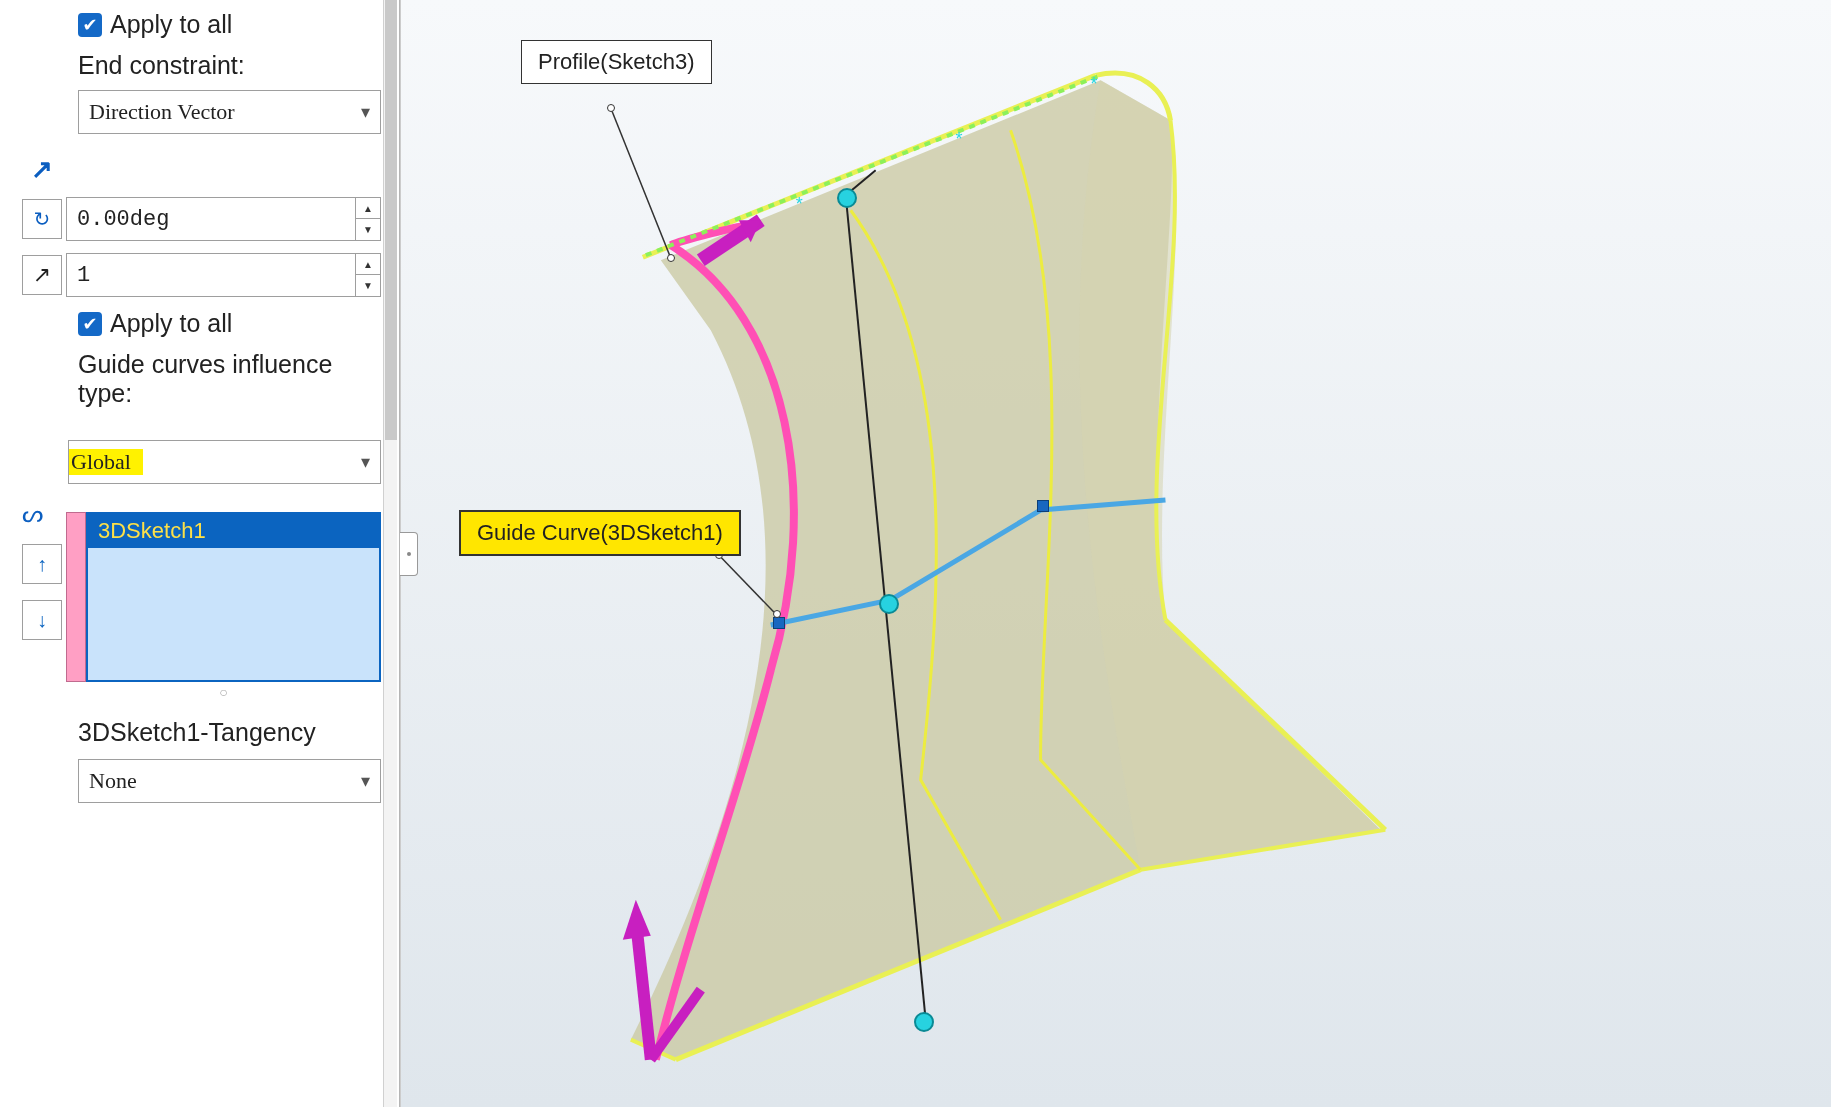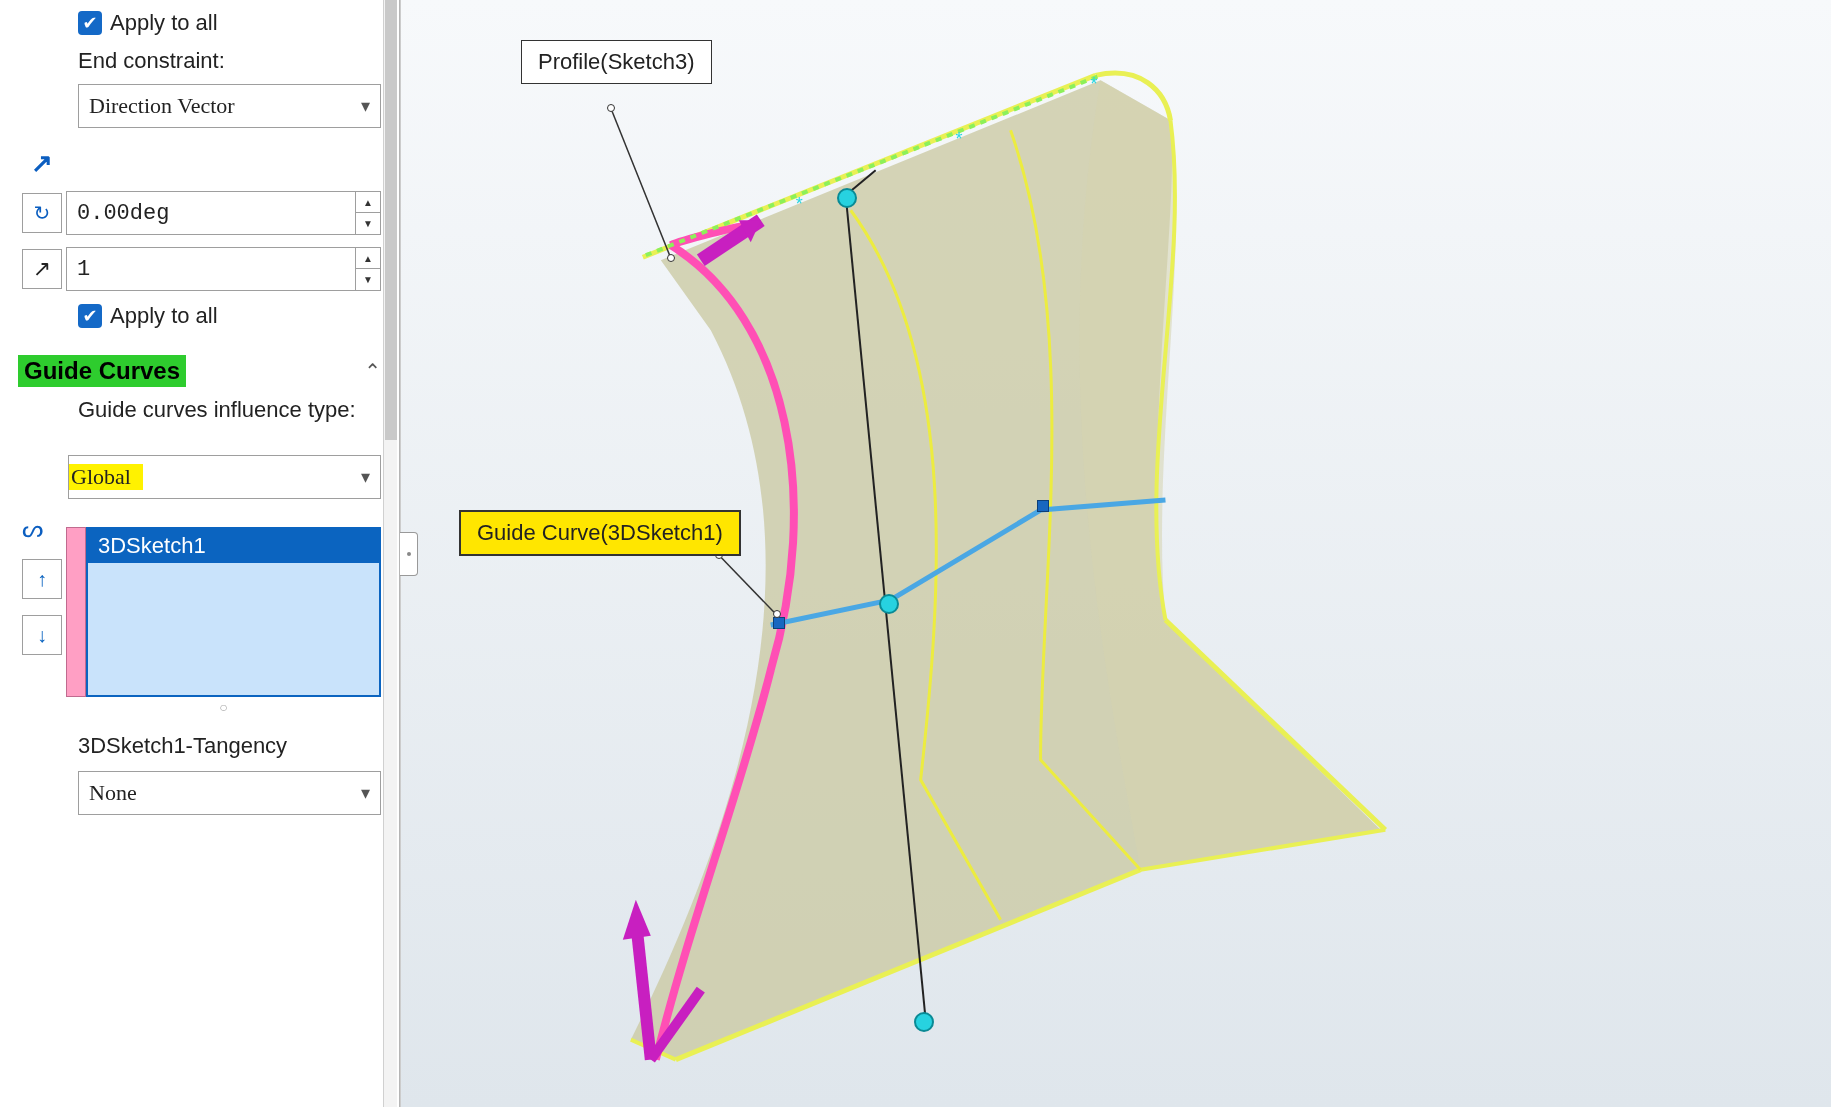--- a/index.html
+++ b/index.html
@@ -50,21 +50,21 @@
     width: 24px; height: 24px;
     border-radius: 4px;
     background: #1469c7;
     color: #fff;
     display: inline-flex;
     align-items: center; justify-content: center;
     font-size: 18px;
     margin-right: 8px;
   }
 
-  .label { font-size: 22px; }
+  .label { font-size: 25px; }
 
   .select {
     width: 100%;
     border: 1px solid #9e9e9e;
     height: 44px;
     padding: 0 10px;
     display: flex;
     align-items: center;
     justify-content: space-between;
     background: #fff;
@@ -141,21 +141,21 @@
     background: #c9e3fb;
     height: 170px;
     overflow: hidden;
   }
   .list-item {
     height: 34px;
     display: flex; align-items: center;
     padding: 0 10px;
     font-size: 22px;
   }
-  .list-item.selected { background: #0b64c0; color: #ffffff; }
+  .list-item.selected { background: #0b64c0; color: #fde047; }
 
   .vbtns { display: flex; flex-direction: column; gap: 16px; }
 
   
   .viewport {
     flex: 1;
     height: 100%;
     position: relative;
     background: linear-gradient(180deg, #f7f9fb 0%, #dfe6ec 100%);
     border-left: 1px solid #ccc;
@@ -272,24 +272,20 @@
           </div>
         </div>
       </div>
     </div>
 
     <div class="row" style="margin-left:60px;">
       <span class="checkbox">✔</span>
       <span class="label">Apply to all</span>
     </div>
 
-    <div class="section-header">
-      <span class="section-title-hl">Guide Curves</span>
-      <span class="chev-up">⌃</span>
-    </div>
 
     <div style="margin-left:60px; margin-bottom:32px;">
       <span class="label">Guide curves influence type:</span>
     </div>
 
     <div style="margin-left:50px; margin-bottom:16px; position:relative;">
       <div class="select" style="position:relative;">
         <span class="yellow-hl" style="position:relative; left:-10px;">
           <span>Global</span>
         </span>

